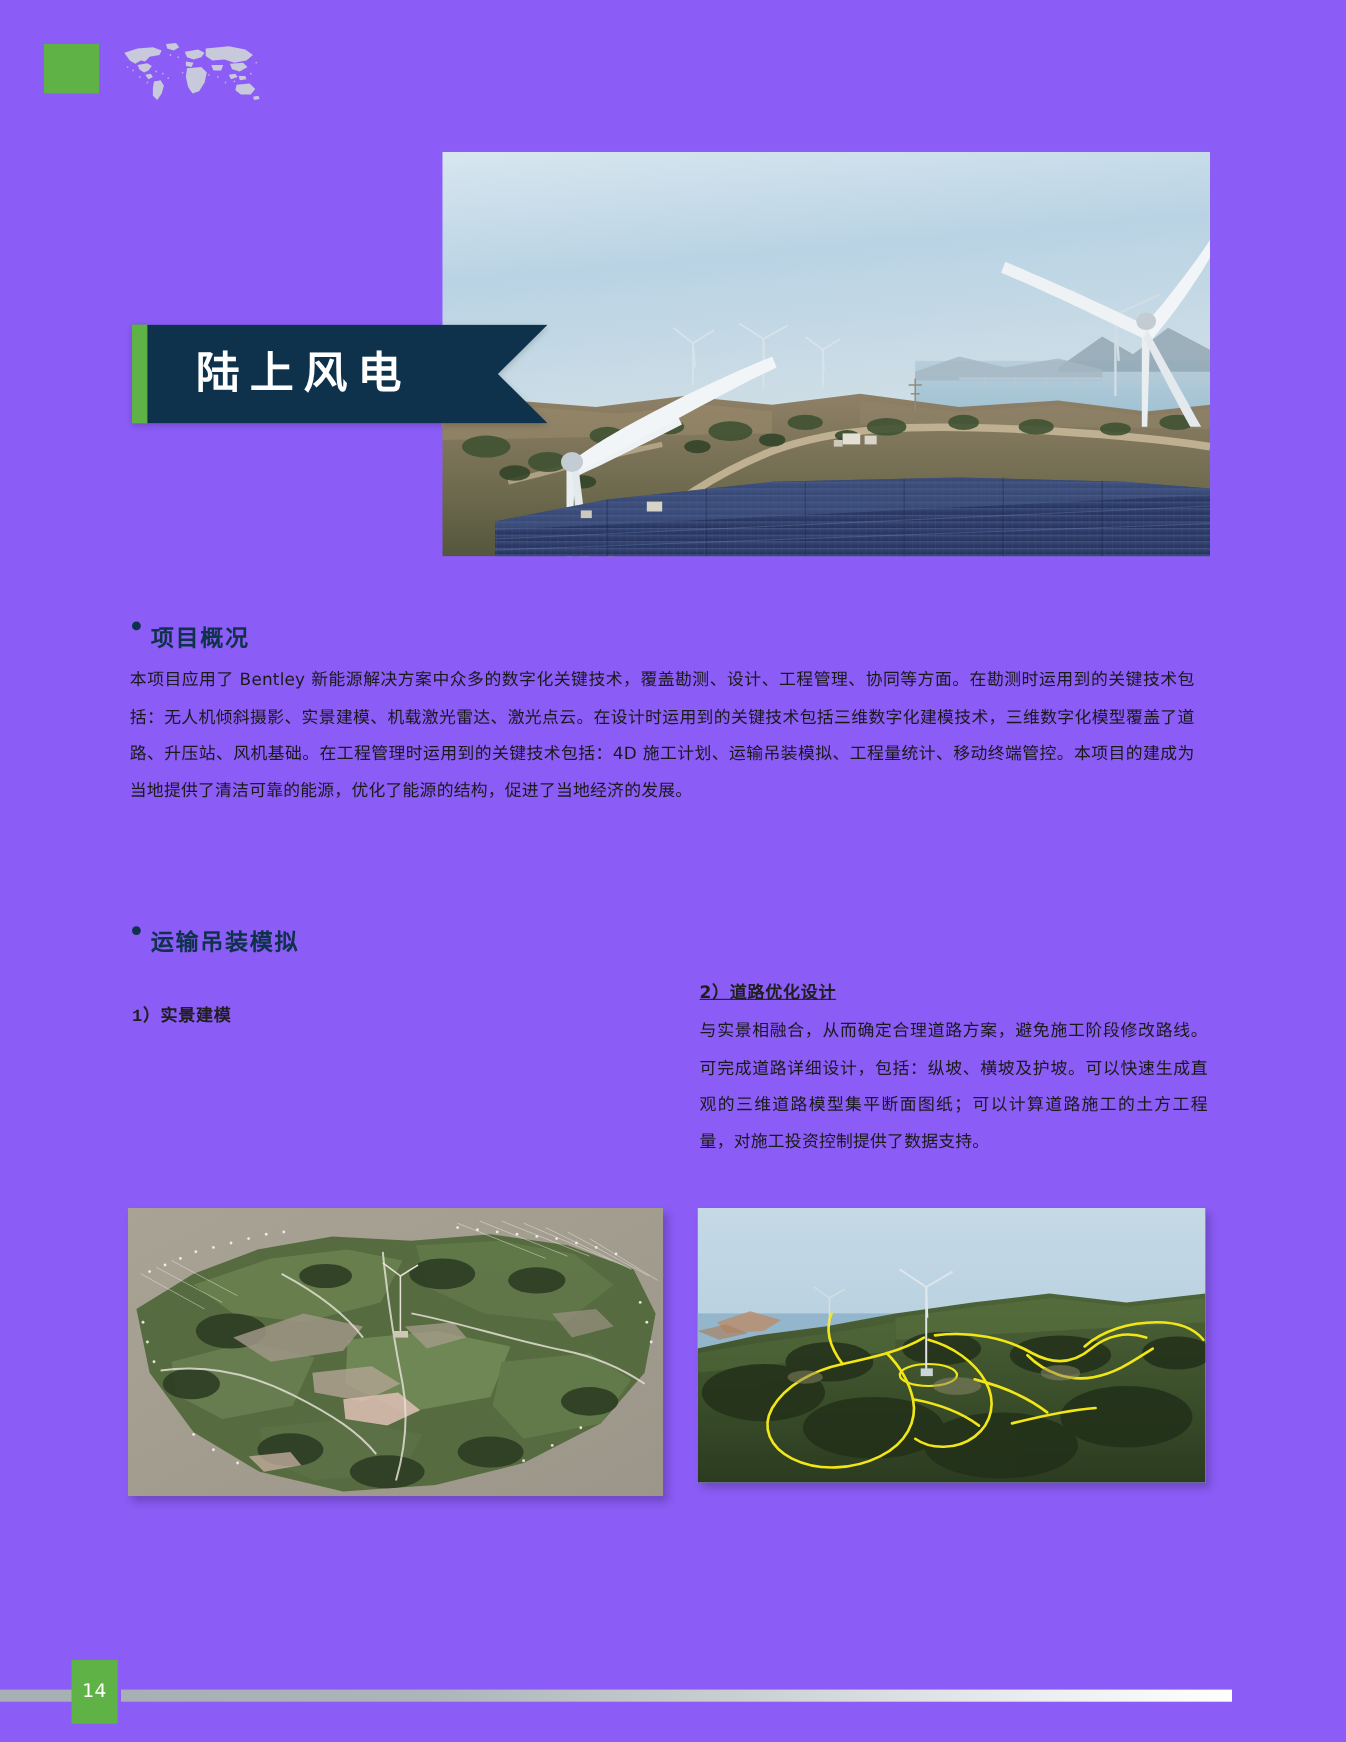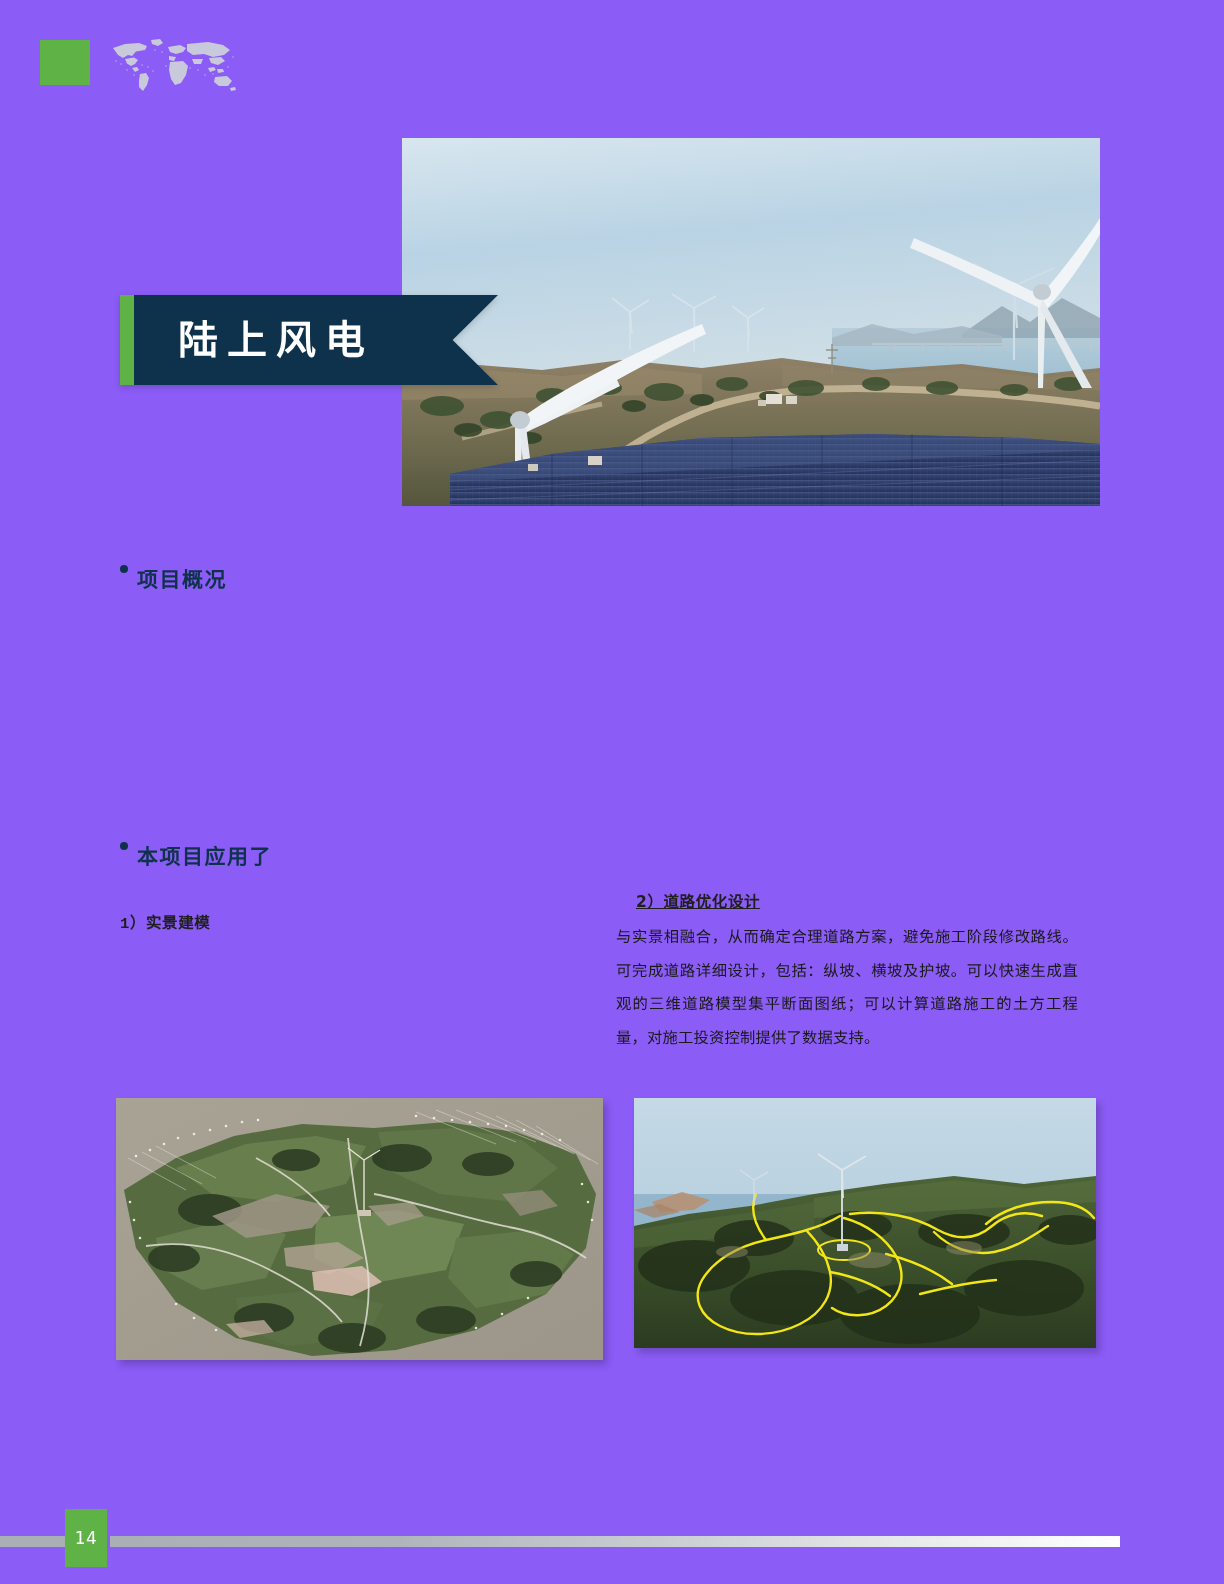--- a/index.html
+++ b/index.html
@@ -73,21 +73,21 @@
 
   
   .sub-head{
     position:absolute; font-size:15.5px; font-weight:700;
     color:#1f1f1f; letter-spacing:.6px; white-space:nowrap;
   }
   #sub-head-1{ left:120px; top:910px;font-family:Liberation Mono, monospace; }
   #sub-head-2{ left:636px; top:889px;text-decoration:underline; }
 
   #para-col-1{ left:118px; top:921px; width:462px; }
-  #para-col-2{ left:616px; top:921px; width:462px; }
+  #para-col-2{ left:636px; top:921px; width:462px; }
 
   
   .shot{
     position:absolute; overflow:hidden;
     box-shadow:4px 5px 7px rgba(0,0,0,.20);
   }
   .shot svg{ display:block; width:100%; height:100%; }
   #shot-left { left:116px; top:1098px; width:487px; height:262px; }
   #shot-right{ left:634px; top:1098px; width:462px; height:250px; }
 
@@ -317,24 +317,25 @@
     <div class="banner-bg"></div>
     <div class="banner-accent"></div>
     <div class="banner-text">陆上风电</div>
   </div>
 
   <div class="sec-head" id="sec-overview">
     <span class="sec-dot"></span>
     <span>项目概况</span>
   </div>
 
+  <p class="body-para" id="para-overview">本项目应用了 Bentley 新能源解决方案中众多的数字化关键技术，覆盖勘测、设计、工程管理、协同等方面。在勘测时运用到的关键技术包括：无人机倾斜摄影、实景建模、机载激光雷达、激光点云。在设计时运用到的关键技术包括三维数字化建模技术，三维数字化模型覆盖了道路、升压站、风机基础。在工程管理时运用到的关键技术包括：4D 施工计划、运输吊装模拟、工程量统计、移动终端管控。本项目的建成为当地提供了清洁可靠的能源，优化了能源的结构，促进了当地经济的发展。</p>
 
   <div class="sec-head" id="sec-digital">
     <span class="sec-dot"></span>
-    <span>本项目应用了</span>
+    <span>运输吊装模拟</span>
   </div>
 
   <h3 class="sub-head" id="sub-head-1">1）实景建模</h3>
 
   <h3 class="sub-head" id="sub-head-2">2）道路优化设计</h3>
   <p class="body-para" id="para-col-2">与实景相融合，从而确定合理道路方案，避免施工阶段修改路线。可完成道路详细设计，包括：纵坡、横坡及护坡。可以快速生成直观的三维道路模型集平断面图纸；可以计算道路施工的土方工程量，对施工投资控制提供了数据支持。</p>
 
   <div class="shot" id="shot-left">
     <svg viewBox="0 0 487 262" preserveAspectRatio="none" aria-hidden="true">
       <defs>

